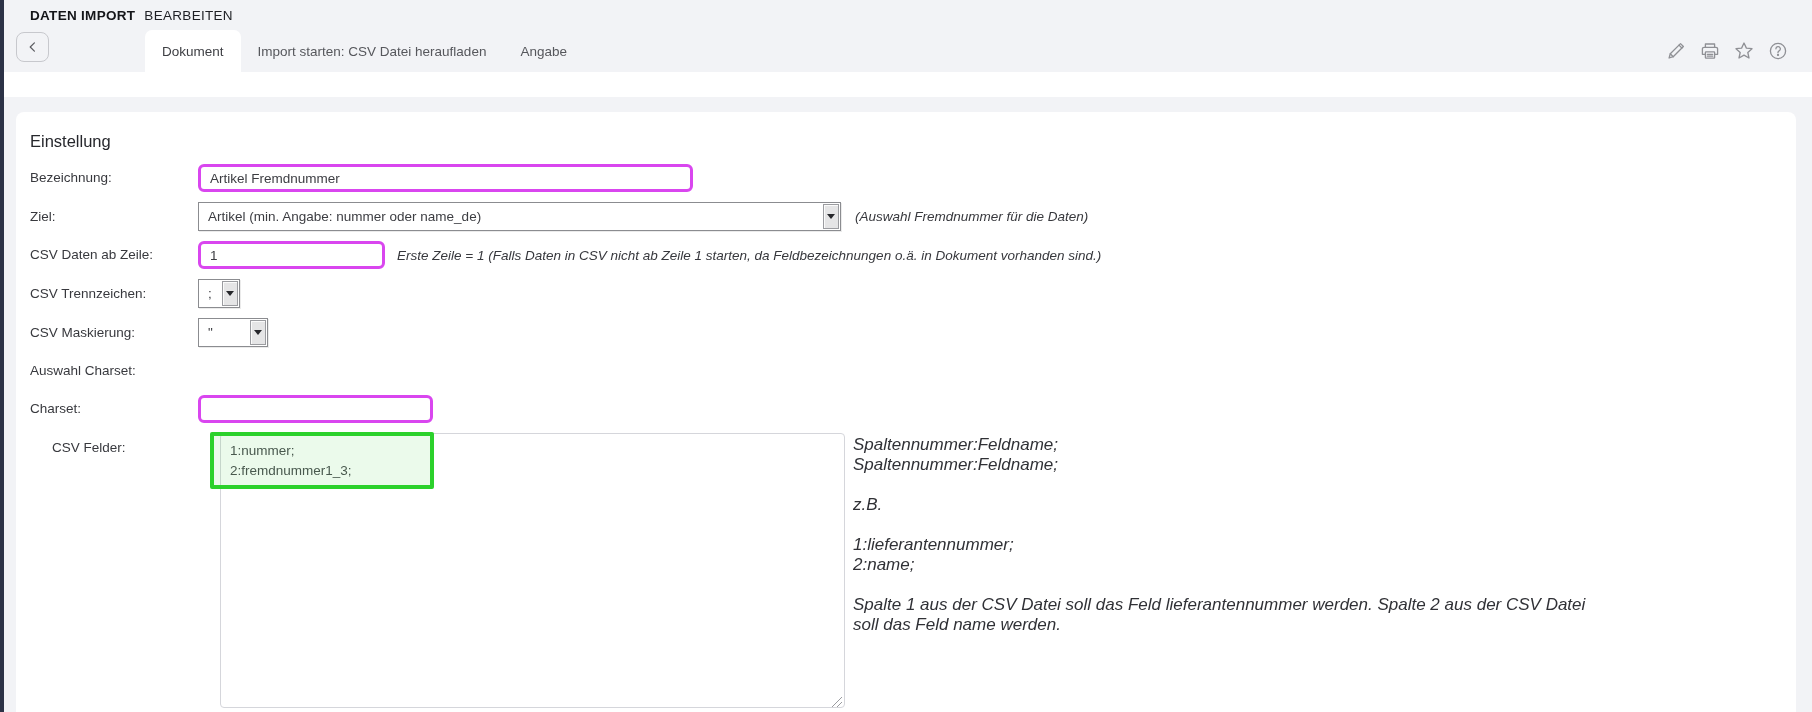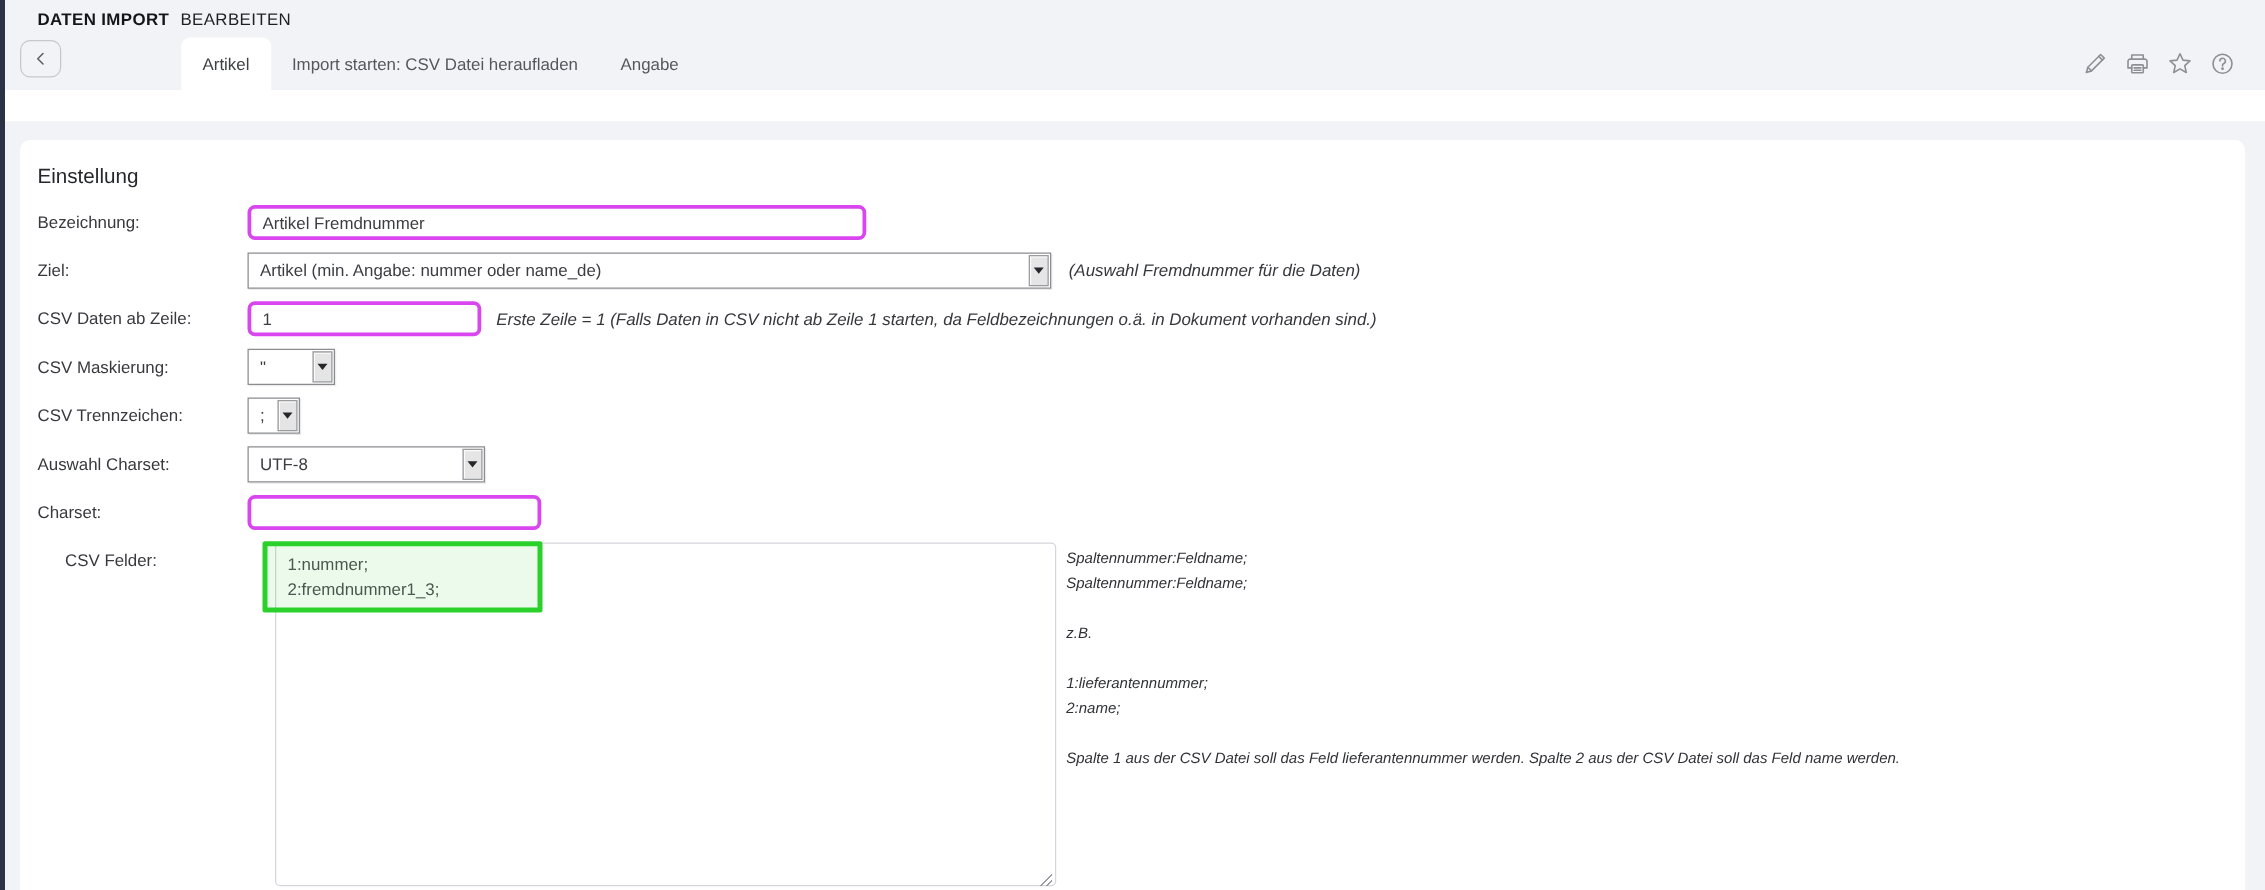--- a/index.html
+++ b/index.html
@@ -97,42 +97,42 @@
     border: 4px solid #2bd12b; background: rgba(63, 205, 63, 0.10);
     border-radius: 2px; pointer-events: none; z-index: 2;
   }
   .resize-handle {
     position: absolute; right: 3px; bottom: 5px; width: 12px; height: 12px;
     background: repeating-linear-gradient(135deg, transparent 0 2.5px, #9a9b9f 2.5px 3.5px);
     clip-path: polygon(100% 0, 100% 100%, 0 100%);
     cursor: nwse-resize;
   }
   .felder-help {
-    margin-left: 8px; padding-top: 2px; font-style: italic; font-size: 12px;
+    margin-left: 8px; padding-top: 2px; font-style: italic; font-size: 17px;
     color: #303136; line-height: 20px; white-space: pre-line; max-width: 760px;
   }
 </style>
 </head>
 <body>
 
 <div class="sidebar-edge"></div>
 
 <div class="titlebar">
   <span class="page-title">DATEN IMPORT</span>
   <span class="page-subtitle">BEARBEITEN</span>
 </div>
 
 <div class="tabbar">
   <div class="back-btn">
     <svg width="14" height="14" viewBox="0 0 20 20" fill="none" stroke="#5a5b60" stroke-width="1.7" stroke-linecap="round" stroke-linejoin="round">
         <polyline points="12,4 6,10 12,16"></polyline>
       </svg>
   </div>
   <div class="tabs">
-    <div class="tab active">Artikel</div>
+    <div class="tab active">Dokument</div>
     <div class="tab">Import starten: CSV Datei heraufladen</div>
     <div class="tab">Angabe</div>
   </div>
   <div class="toolbar-icons">
     <svg class="icon" viewBox="0 0 20 20" fill="none" stroke="#8f9095" stroke-width="1.3" stroke-linecap="round" stroke-linejoin="round">
       <path d="M3.1 17 L4.3 12.8 L14.5 2.6 L17.4 5.5 L7.2 15.7 Z"></path>
       <path d="M13 4.1 L15.9 7"></path>
       <path d="M4.3 12.8 L7.2 15.7"></path>
     </svg>
     <svg class="icon" viewBox="0 0 20 20" fill="none" stroke="#8f9095" stroke-width="1.3" stroke-linecap="round" stroke-linejoin="round">
@@ -173,47 +173,41 @@
     <span class="inline-note">(Auswahl Fremdnummer für die Daten)</span>
   </div>
 
   <div class="form-row">
     <div class="field-label">CSV Daten ab Zeile:</div>
     <input class="text-input w-zeile" type="text" value="1" style="">
     <span class="inline-note" style="margin-left:12px;">Erste Zeile = 1 (Falls Daten in CSV nicht ab Zeile 1 starten, da Feldbezeichnungen o.ä. in Dokument vorhanden sind.)</span>
   </div>
 
   <div class="form-row">
+    <div class="field-label">CSV Trennzeichen:</div>
+    <div class="fake-select w-trenn">
+      <span class="sel-value">;</span>
+      <span class="sel-btn">
+          <span class="sel-arrow"></span>
+        </span>
+    </div>
+  </div>
+
+  <div class="form-row">
     <div class="field-label">CSV Maskierung:</div>
     <div class="fake-select w-mask">
       <span class="sel-value">"</span>
       <span class="sel-btn">
           <span class="sel-arrow"></span>
         </span>
     </div>
   </div>
 
   <div class="form-row">
-    <div class="field-label">CSV Trennzeichen:</div>
-    <div class="fake-select w-trenn">
-      <span class="sel-value">;</span>
-      <span class="sel-btn">
-          <span class="sel-arrow"></span>
-        </span>
-    </div>
-  </div>
-
-  <div class="form-row">
     <div class="field-label">Auswahl Charset:</div>
-    <div class="fake-select w-ausw">
-      <span class="sel-value">UTF-8</span>
-      <span class="sel-btn">
-          <span class="sel-arrow"></span>
-        </span>
-    </div>
   </div>
 
   <div class="form-row">
     <div class="field-label">Charset:</div>
     <input class="text-input w-charset" type="text" value="" style="">
   </div>
 
   <div class="form-row top">
     <div class="field-label">CSV Felder:</div>
     <div class="ta-wrap">

